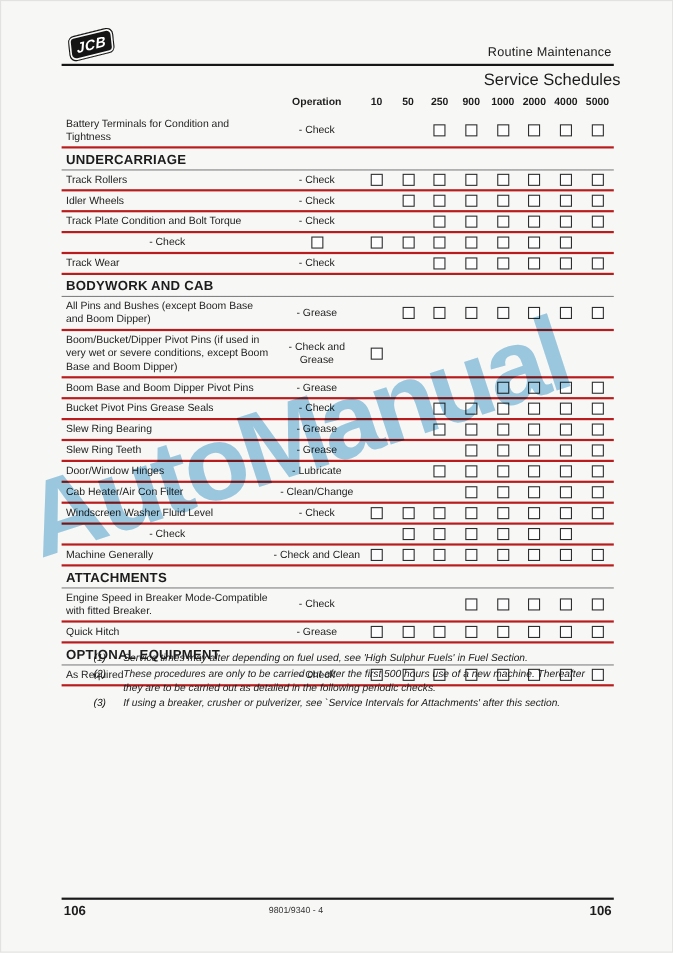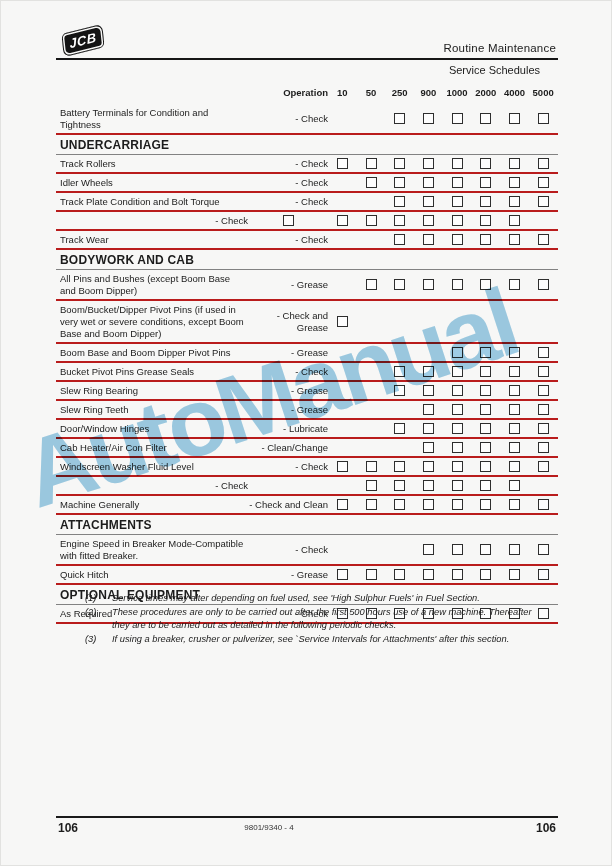--- a/index.html
+++ b/index.html
@@ -29,22 +29,22 @@
   }
   .title {
     position: absolute; top: 41px; right: 55px;
     font-size: 11.5px; font-weight: normal; letter-spacing: .2px;
   }
   .title-rule {
     position: absolute; top: 57px; left: 55px;
     width: 502px; height: 2px; background: #161616;
   }
   .subtitle {
-    position: absolute; top: 63px; right: 71px;
-    font-size: 11px;
+    position: absolute; top: 63px; right: 47px;
+    font-size: 15px;
   }
   
   .table {
     position: absolute; top: 84px; left: 55px;
     width: 502px; font-size: 9.5px;
   }
   .trow {
     display: grid;
     grid-template-columns: 192px 80px repeat(8, 28.7px);
     align-items: center;
@@ -52,21 +52,21 @@
     padding: 2.5px 0;
     line-height: 12px;
   }
   .trow.thead {
     border-bottom: none;
     align-items: end;
     padding: 2px 0 5px 0;
     font-weight: bold;
   }
   .c-label { padding-left: 4px; }
-  .c-op { text-align: right; white-space: pre-line; }
+  .c-op { text-align: center; white-space: pre-line; }
   .c-int { display: flex; justify-content: center; align-items: center; }
   .int-head { font-weight: bold; }
   .op-head { font-weight: bold; }
   .trow.section {
     font-weight: bold;
     border-bottom: 1px solid #828282;
     padding: 4px 0 3px 0;
   }
   .sec-label { grid-column: 1 / -1; padding-left: 4px; font-size: 12px; letter-spacing: .2px; }
   .checkbox {

